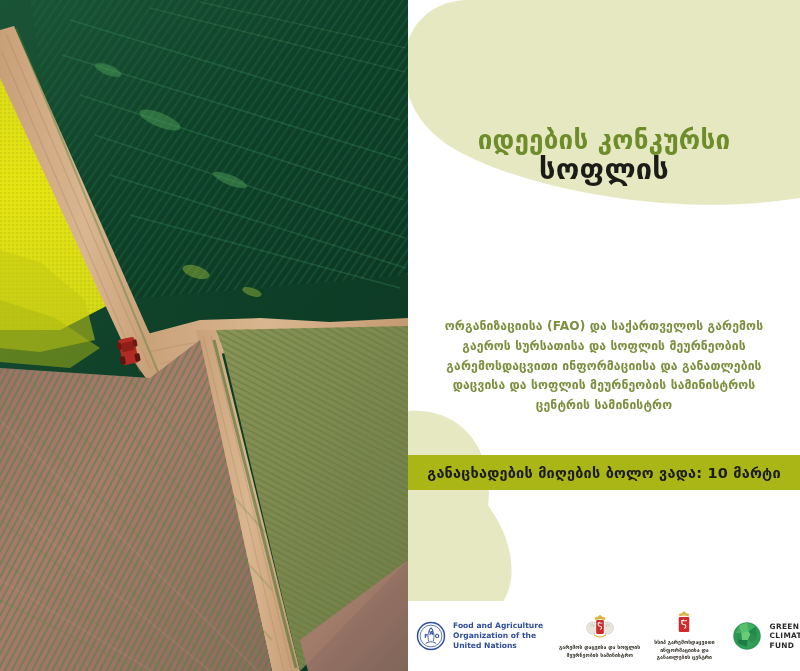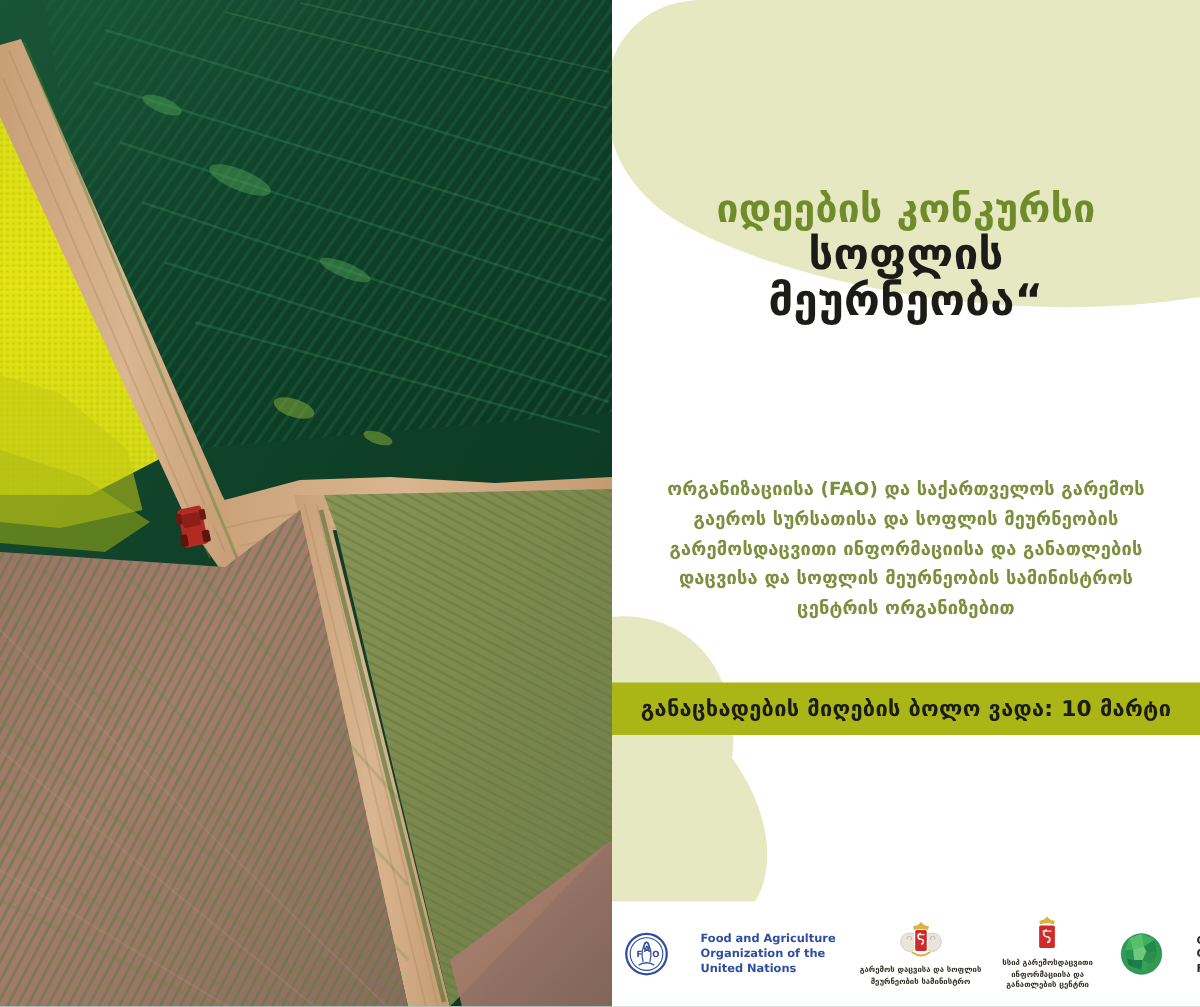--- a/index.html
+++ b/index.html
@@ -119,21 +119,21 @@
     top: 601px;
     width: 392px;
     height: 70px;
     background: #ffffff;
     display: flex;
     align-items: center;
   }
   .logo {
     display: flex;
     align-items: center;
-    gap: 21px;
+    gap: 7px;
   }
   .logo-fao   { margin-left: 8px; }
   .logo-moe   { margin-left: 16px; flex-direction: column; gap: 3px; }
   .logo-eiec  { margin-left: 14px; flex-direction: column; gap: 3px; }
   .logo-gcf   { margin-left: 16px; }
 
   .fao-text {
     color: #2f4e9e;
     font-size: 7.6px;
     font-weight: bold;
@@ -311,29 +311,28 @@
 
       <path d="M-6,412 C30,406 62,424 74,456 C86,488 82,520 64,548 C46,576 14,592 -10,594 L-10,412 Z" fill="#e6e8c2"></path>
       <path d="M-10,470 C26,462 62,478 82,508 C104,540 110,576 96,600 C80,624 40,628 -10,620 Z" fill="#e6e8c2"></path>
     </svg>
 
     <div class="content">
 
       <div class="headline">
         <span class="l1">იდეების კონკურსი</span>
         <span class="l3">სოფლის</span>
-        <span class="l4">მეურნეობა“</span>
       </div>
 
       <div class="body-text">
         <span>ორგანიზაციისა (FAO) და საქართველოს გარემოს</span>
         <span>გაეროს სურსათისა და სოფლის მეურნეობის</span>
         <span>გარემოსდაცვითი ინფორმაციისა და განათლების</span>
         <span>დაცვისა და სოფლის მეურნეობის სამინისტროს</span>
-        <span>ცენტრის ორგანიზებით</span>
+        <span>ცენტრის სამინისტრო</span>
       </div>
 
       <div class="deadline-band">
         <div class="txt">განაცხადების მიღების ბოლო ვადა: 10 მარტი</div>
       </div>
 
       <div class="logo-strip">
 
         <div class="logo logo-fao">
           <svg width="30" height="30" viewBox="0 0 40 40" xmlns="http://www.w3.org/2000/svg">

